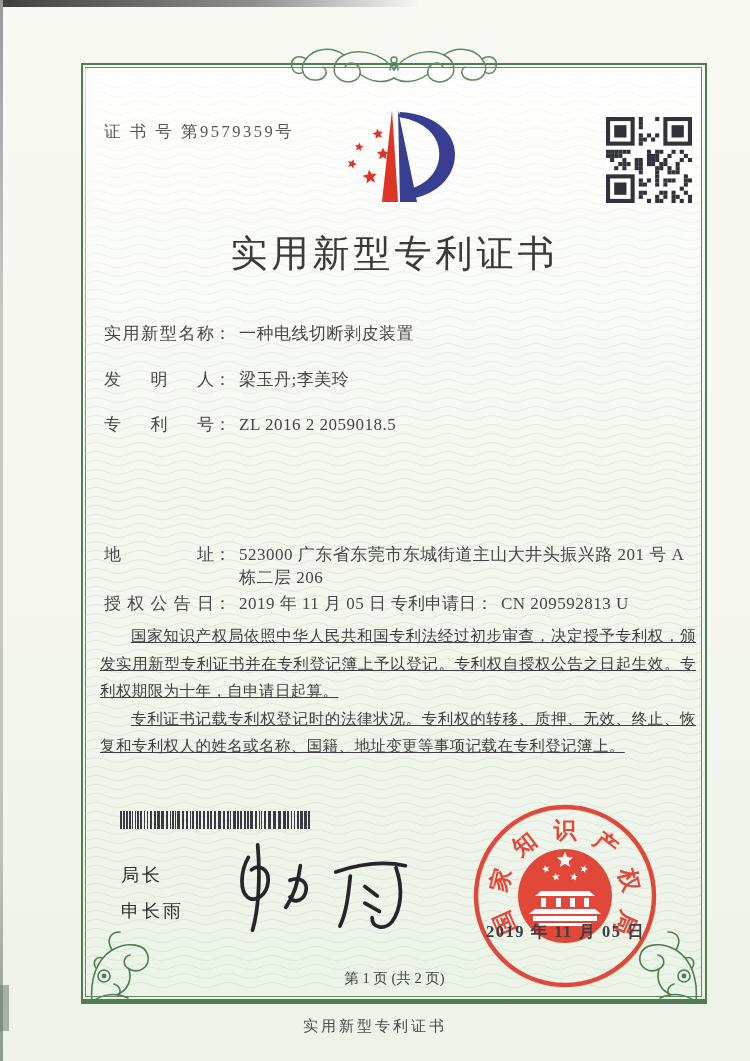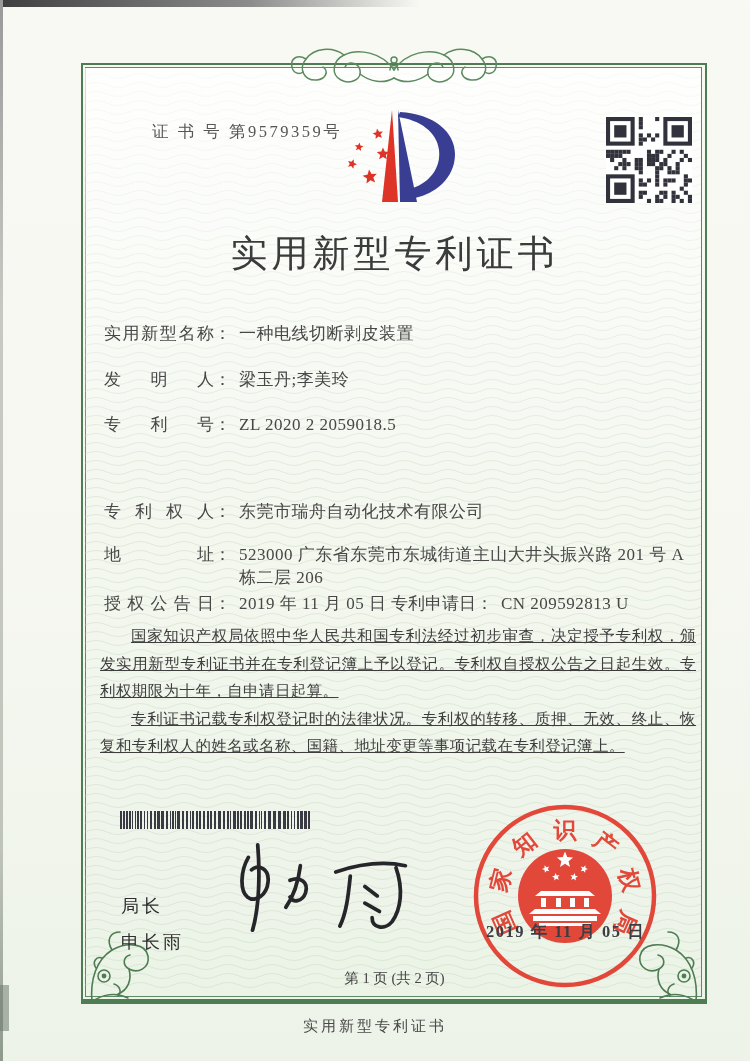--- a/index.html
+++ b/index.html
@@ -17,21 +17,21 @@
   
   #frame{left:81px;top:63px;width:626px;height:941px;
          border:2.5px solid #4f7d53;border-bottom-width:5px;box-sizing:border-box;}
   #frame-inner{left:84.5px;top:67px;width:617px;height:930px;
                border:1px solid #5d8a60;box-sizing:border-box;
                background:linear-gradient(180deg,rgba(252,253,249,.9) 0%,rgba(244,249,240,.55) 30%,rgba(228,240,223,.25) 100%);}
   #guilloche{left:85px;top:68px;}
   #lighten{left:85px;top:68px;width:616px;height:420px;
            background:linear-gradient(180deg,rgba(255,255,255,.75),rgba(255,255,255,0));}
   
-  #cert-number{left:104px;top:121px;font-size:16.5px;color:#565656;letter-spacing:2.5px;margin-left:48px;}
+  #cert-number{left:104px;top:121px;font-size:16.5px;color:#565656;letter-spacing:2.5px;}
   #logo{left:328px;top:104px;}
   #qr{left:606px;top:117px;}
   #title{left:82px;top:229px;width:625px;text-align:center;font-size:37px;
          color:#3b3b3b;letter-spacing:4px;font-weight:500;}
   
   .row{left:104px;width:600px;font-size:17px;color:#474747;}
   .lbl{display:inline-block;width:110px;text-align:justify;text-align-last:justify;
        vertical-align:top;}
   .colon{margin-right:8px;}
   .val{letter-spacing:.5px;}
@@ -41,22 +41,22 @@
   #row-grant{top:592px;}
   #grant-pair2{position:absolute;left:287px;top:0;}
   
   #paras{left:100px;top:622px;width:596px;font-size:15.5px;line-height:27.5px;
          color:#3e3e3e;text-align:justify;letter-spacing:.4px;}
   #paras p{margin:0;text-indent:2em;text-decoration:underline;}
   
   #barcode{left:120px;top:811px;height:18px;display:flex;align-items:stretch;}
   #barcode div{height:18px;}
   
-  #signer{left:121px;top:858px;font-family:Liberation Serif, serif;
-          font-size:18px;color:#2e2e2e;letter-spacing:3px;line-height:36px;margin-top:30px;}
+  #signer{left:121px;top:858px;font-family:Liberation Mono, monospace;
+          font-size:18px;color:#2e2e2e;letter-spacing:3px;line-height:36px;}
   #signature{left:213px;top:836px;}
   
   #seal{left:469px;top:800px;width:192px;height:192px;opacity:.92;}
   #seal-svg{position:absolute;left:0;top:0;}
   #seal-ring span{position:absolute;left:50%;top:50%;
                   font-weight:bold;font-size:23px;color:#e23a2c;
                   font-family:"Liberation Serif","DejaVu Serif",serif;}
   #seal-date{left:486px;top:921px;font-size:16.5px;color:#3d3d44;letter-spacing:1.5px;
              font-weight:bold;z-index:5;}
   
@@ -351,24 +351,21 @@
 
   <div id="title" class="abs">实用新型专利证书</div>
 
   <div id="row-1" class="row abs">
     <span class="lbl">实用新型名称</span><span class="colon">：</span><span class="val">一种电线切断剥皮装置</span>
   </div>
   <div id="row-2" class="row abs">
     <span class="lbl">发明人</span><span class="colon">：</span><span class="val">梁玉丹;李美玲</span>
   </div>
   <div id="row-3" class="row abs">
-    <span class="lbl">专利号</span><span class="colon">：</span><span class="val">ZL 2020 2 2059018.5</span>
-  </div>
-  <div id="row-5" class="row abs">
-    <span class="lbl">专利权人</span><span class="colon">：</span><span class="val">东莞市瑞舟自动化技术有限公司</span>
+    <span class="lbl">专利号</span><span class="colon">：</span><span class="val">ZL 2016 2 2059018.5</span>
   </div>
   <div id="row-6" class="row abs">
     <span class="lbl">地址</span><span class="colon">：</span><span class="val val-pre">523000 广东省东莞市东城街道主山大井头振兴路 201 号 A
 栋二层 206</span>
   </div>
   <div id="row-grant" class="row abs">
     <span class="lbl">授权公告日</span><span class="colon">：</span><span class="val">2019 年 11 月 05 日</span>
     <span id="grant-pair2">
       <span>专利申请日</span><span class="colon">：</span><span class="val">CN 209592813 U</span>
     </span>

